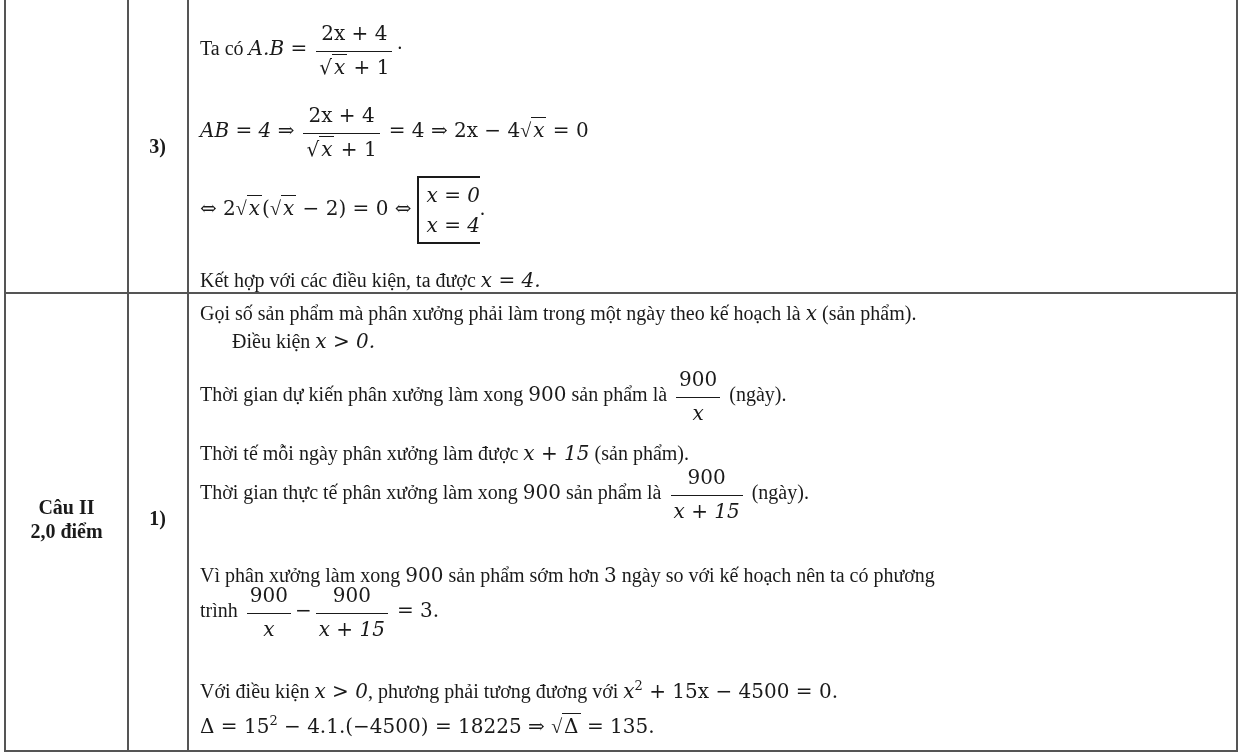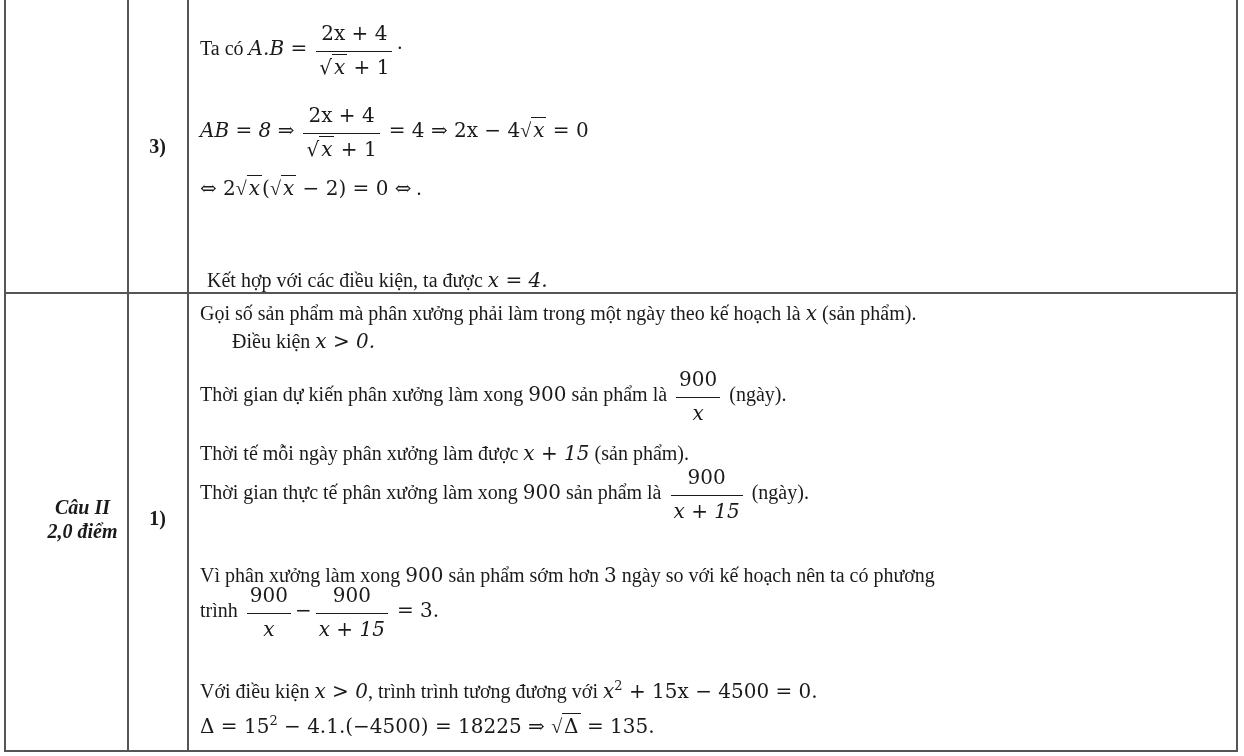--- a/index.html
+++ b/index.html
@@ -38,39 +38,42 @@
 <div class="txt" style="top:20px;">
   <span>Ta có</span>
   <span class="mi">A.B =</span>
   <span class="frac m">
     <span class="num">2x + 4</span>
     <span class="den">√<span class="sqrt"><span class="rad mi">x</span></span><span> + 1</span></span>
   </span>·
 </div>
 
 <div class="txt" style="top:102px;">
-  <span class="mi">AB = 8 ⇒</span>
+  <span class="mi">AB = 4 ⇒</span>
   <span class="frac m">
     <span class="num">2x + 4</span>
     <span class="den">√<span class="sqrt"><span class="rad mi">x</span></span><span> + 1</span></span>
   </span>
   <span class="m">= 4 ⇒ 2x − 4</span>√<span class="sqrt"><span class="rad mi">x</span></span><span class="m"> = 0</span>
 </div>
 
 <div class="txt" style="top:176px;">
   <span class="m">⇔ 2</span>√<span class="sqrt"><span class="rad mi">x</span></span><span class="m">(</span>√<span class="sqrt"><span class="rad mi">x</span></span><span class="m"> − 2) = 0 ⇔</span>
-  .
+  <span class="bracket mi" style="border-right:none;">
+    <span>x = 0</span>
+    <span>x = 4</span>
+  </span>.
 </div>
 
-<div class="txt" style="top:268px;margin-left:7px;">
+<div class="txt" style="top:268px;">
   <span>Kết hợp với các điều kiện, ta được</span>
   <span class="mi">x = 4.</span>
 </div>
 
-<div class="cell-label" style="left:22px;width:121px;top:495px;font-style:italic;">
+<div class="cell-label" style="left:6px;width:121px;top:495px;">
   <div>Câu II</div>
   <div>2,0 điểm</div>
 </div>
 <div class="cell-label" style="left:128px;width:59px;top:506px;">1)</div>
 
 <div class="txt" style="top:301px;">
   <span>Gọi số sản phẩm mà phân xưởng phải làm trong một ngày theo kế hoạch là</span>
   <span class="mi">x</span>
   <span>(sản phẩm).</span>
 </div>
@@ -116,18 +119,18 @@
     <span class="num">900</span>
     <span class="den mi">x</span>
   </span><span class="m">−</span><span class="frac m">
     <span class="num">900</span>
     <span class="den mi">x + 15</span>
   </span>
   <span class="m">= 3.</span>
 </div>
 <div class="txt" style="top:674px;">
   <span>Với điều kiện</span>
-  <span class="mi">x &gt; 0</span><span>, trình trình tương đương với</span>
+  <span class="mi">x &gt; 0</span><span>, phương phải tương đương với</span>
   <span class="mi">x</span><sup class="m">2</sup><span class="m"> + 15x − 4500 = 0.</span>
 </div>
 <div class="txt" style="top:709px;">
   <span class="m">Δ = 15</span><sup class="m">2</sup><span class="m"> − 4.1.(−4500) = 18225 ⇒ </span>√<span class="sqrt"><span class="rad m">Δ</span></span><span class="m"> = 135.</span>
 </div>
 
 </body></html>

